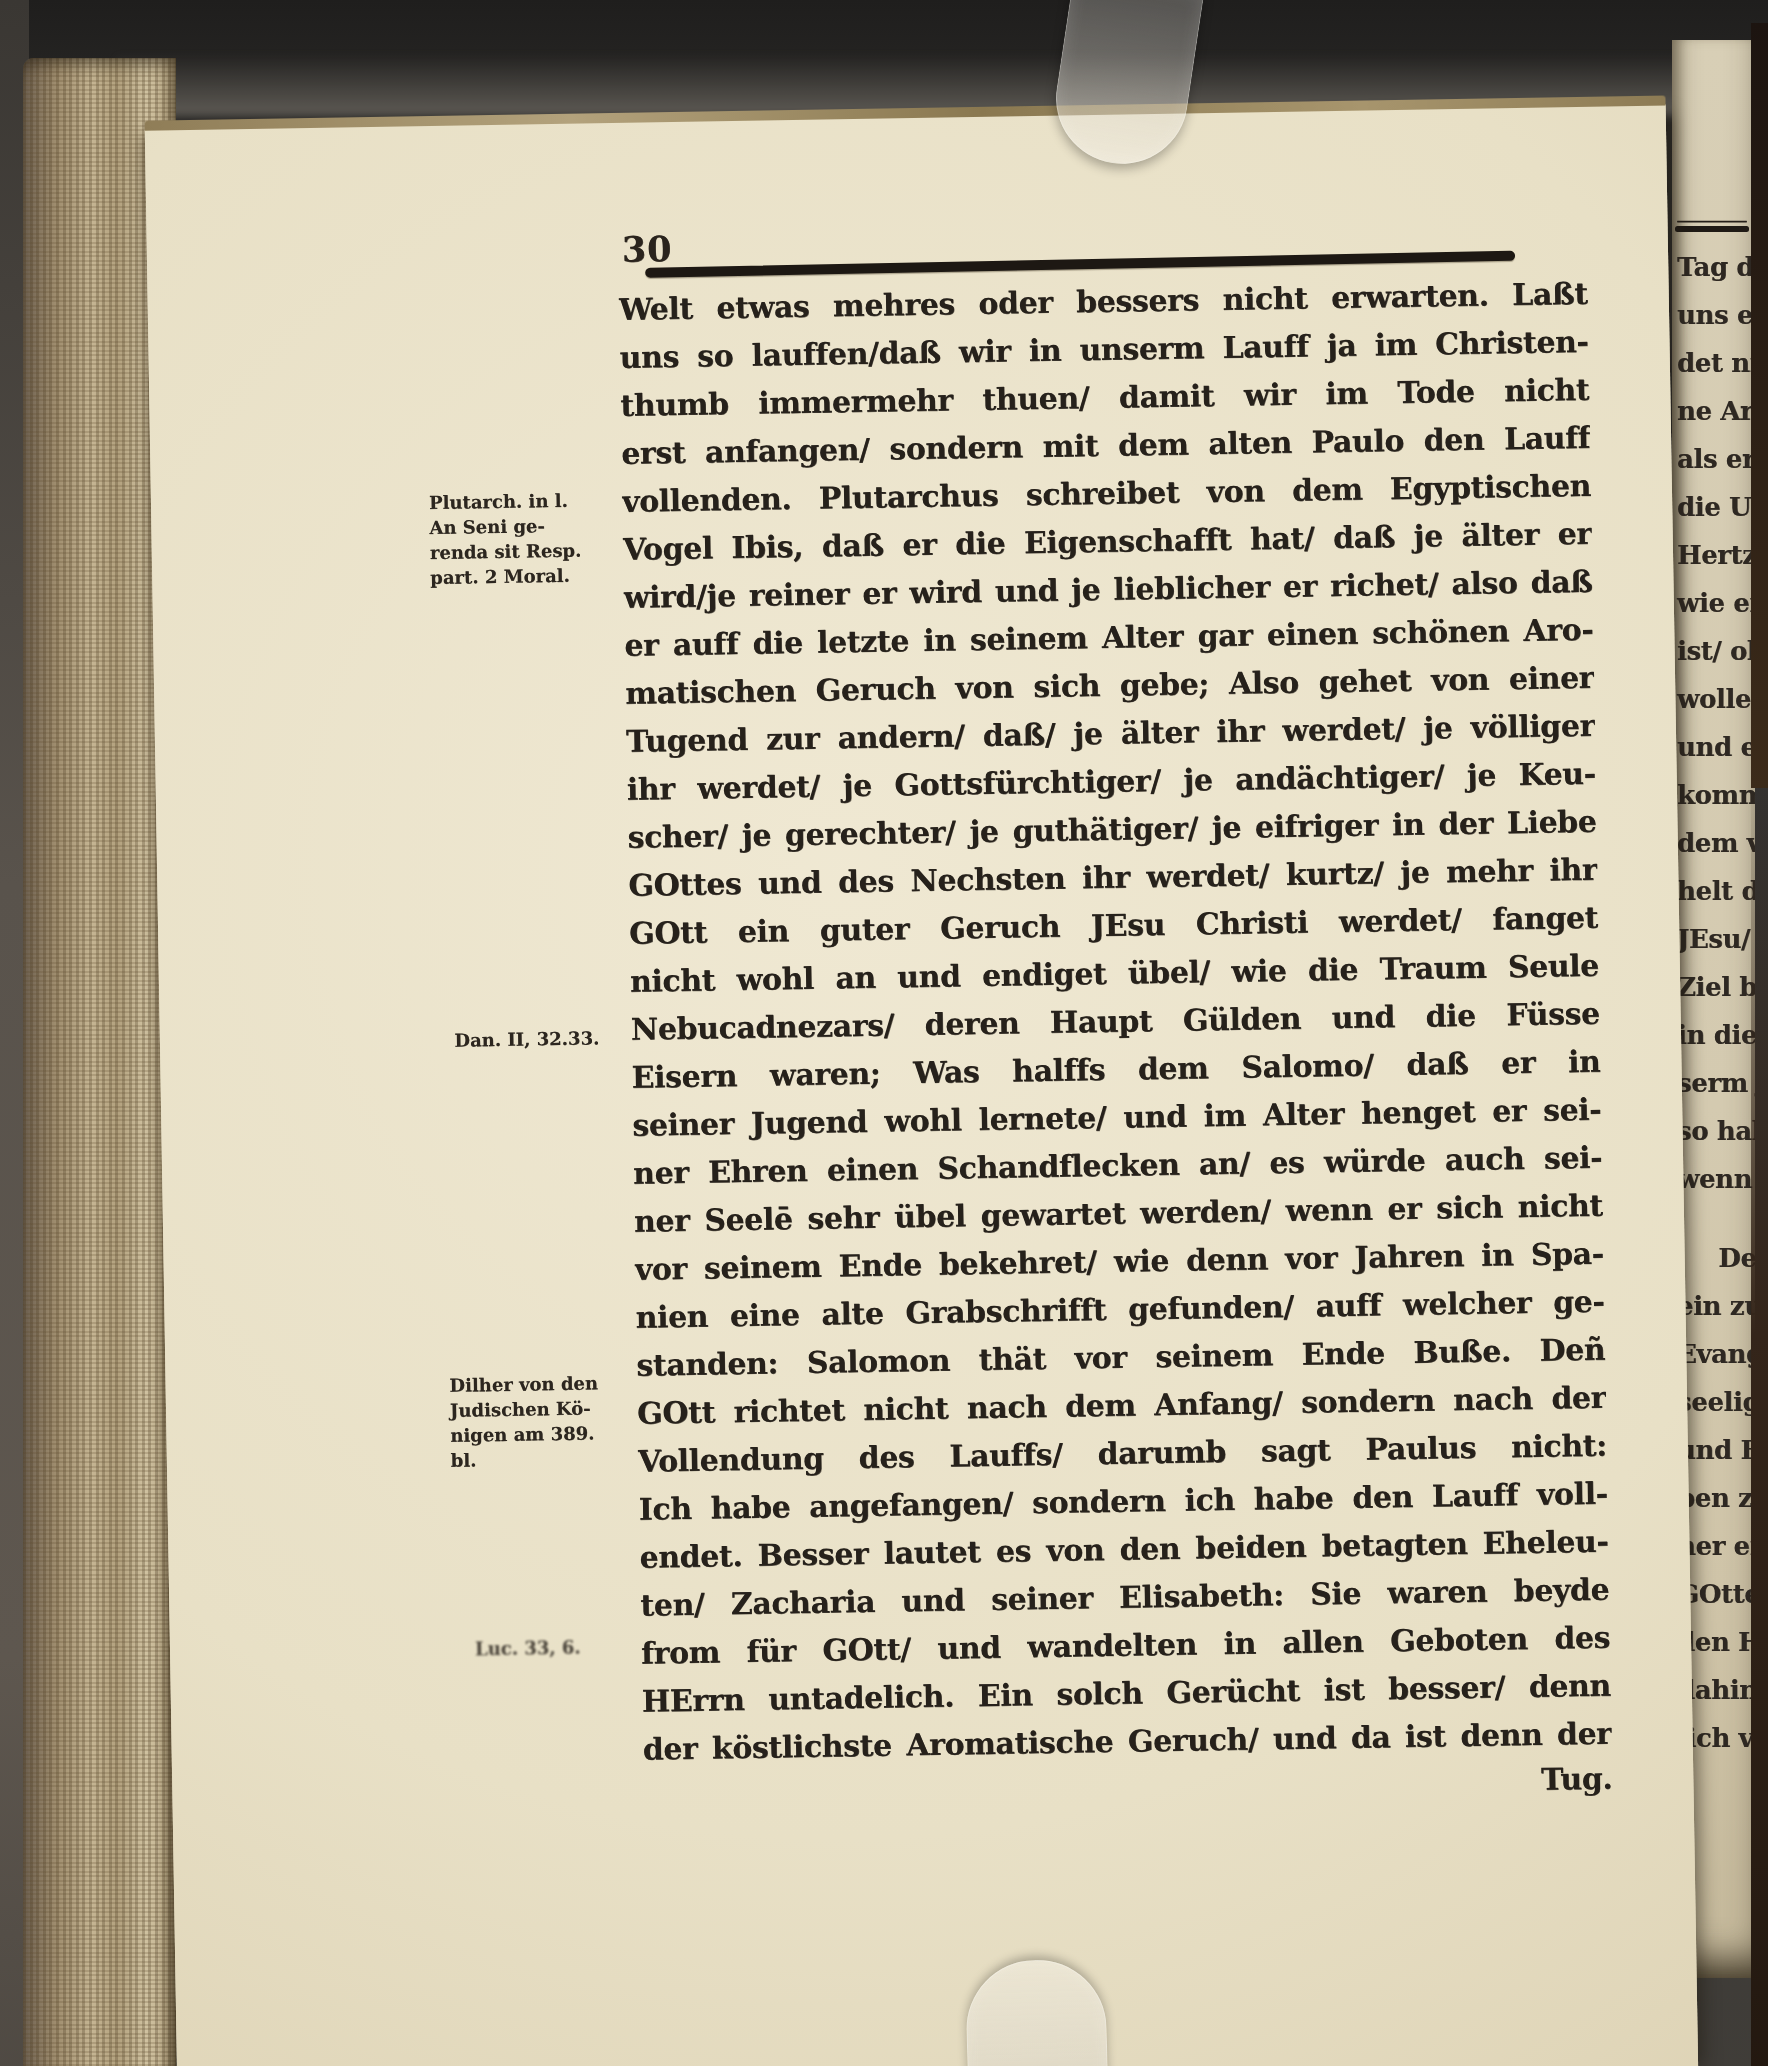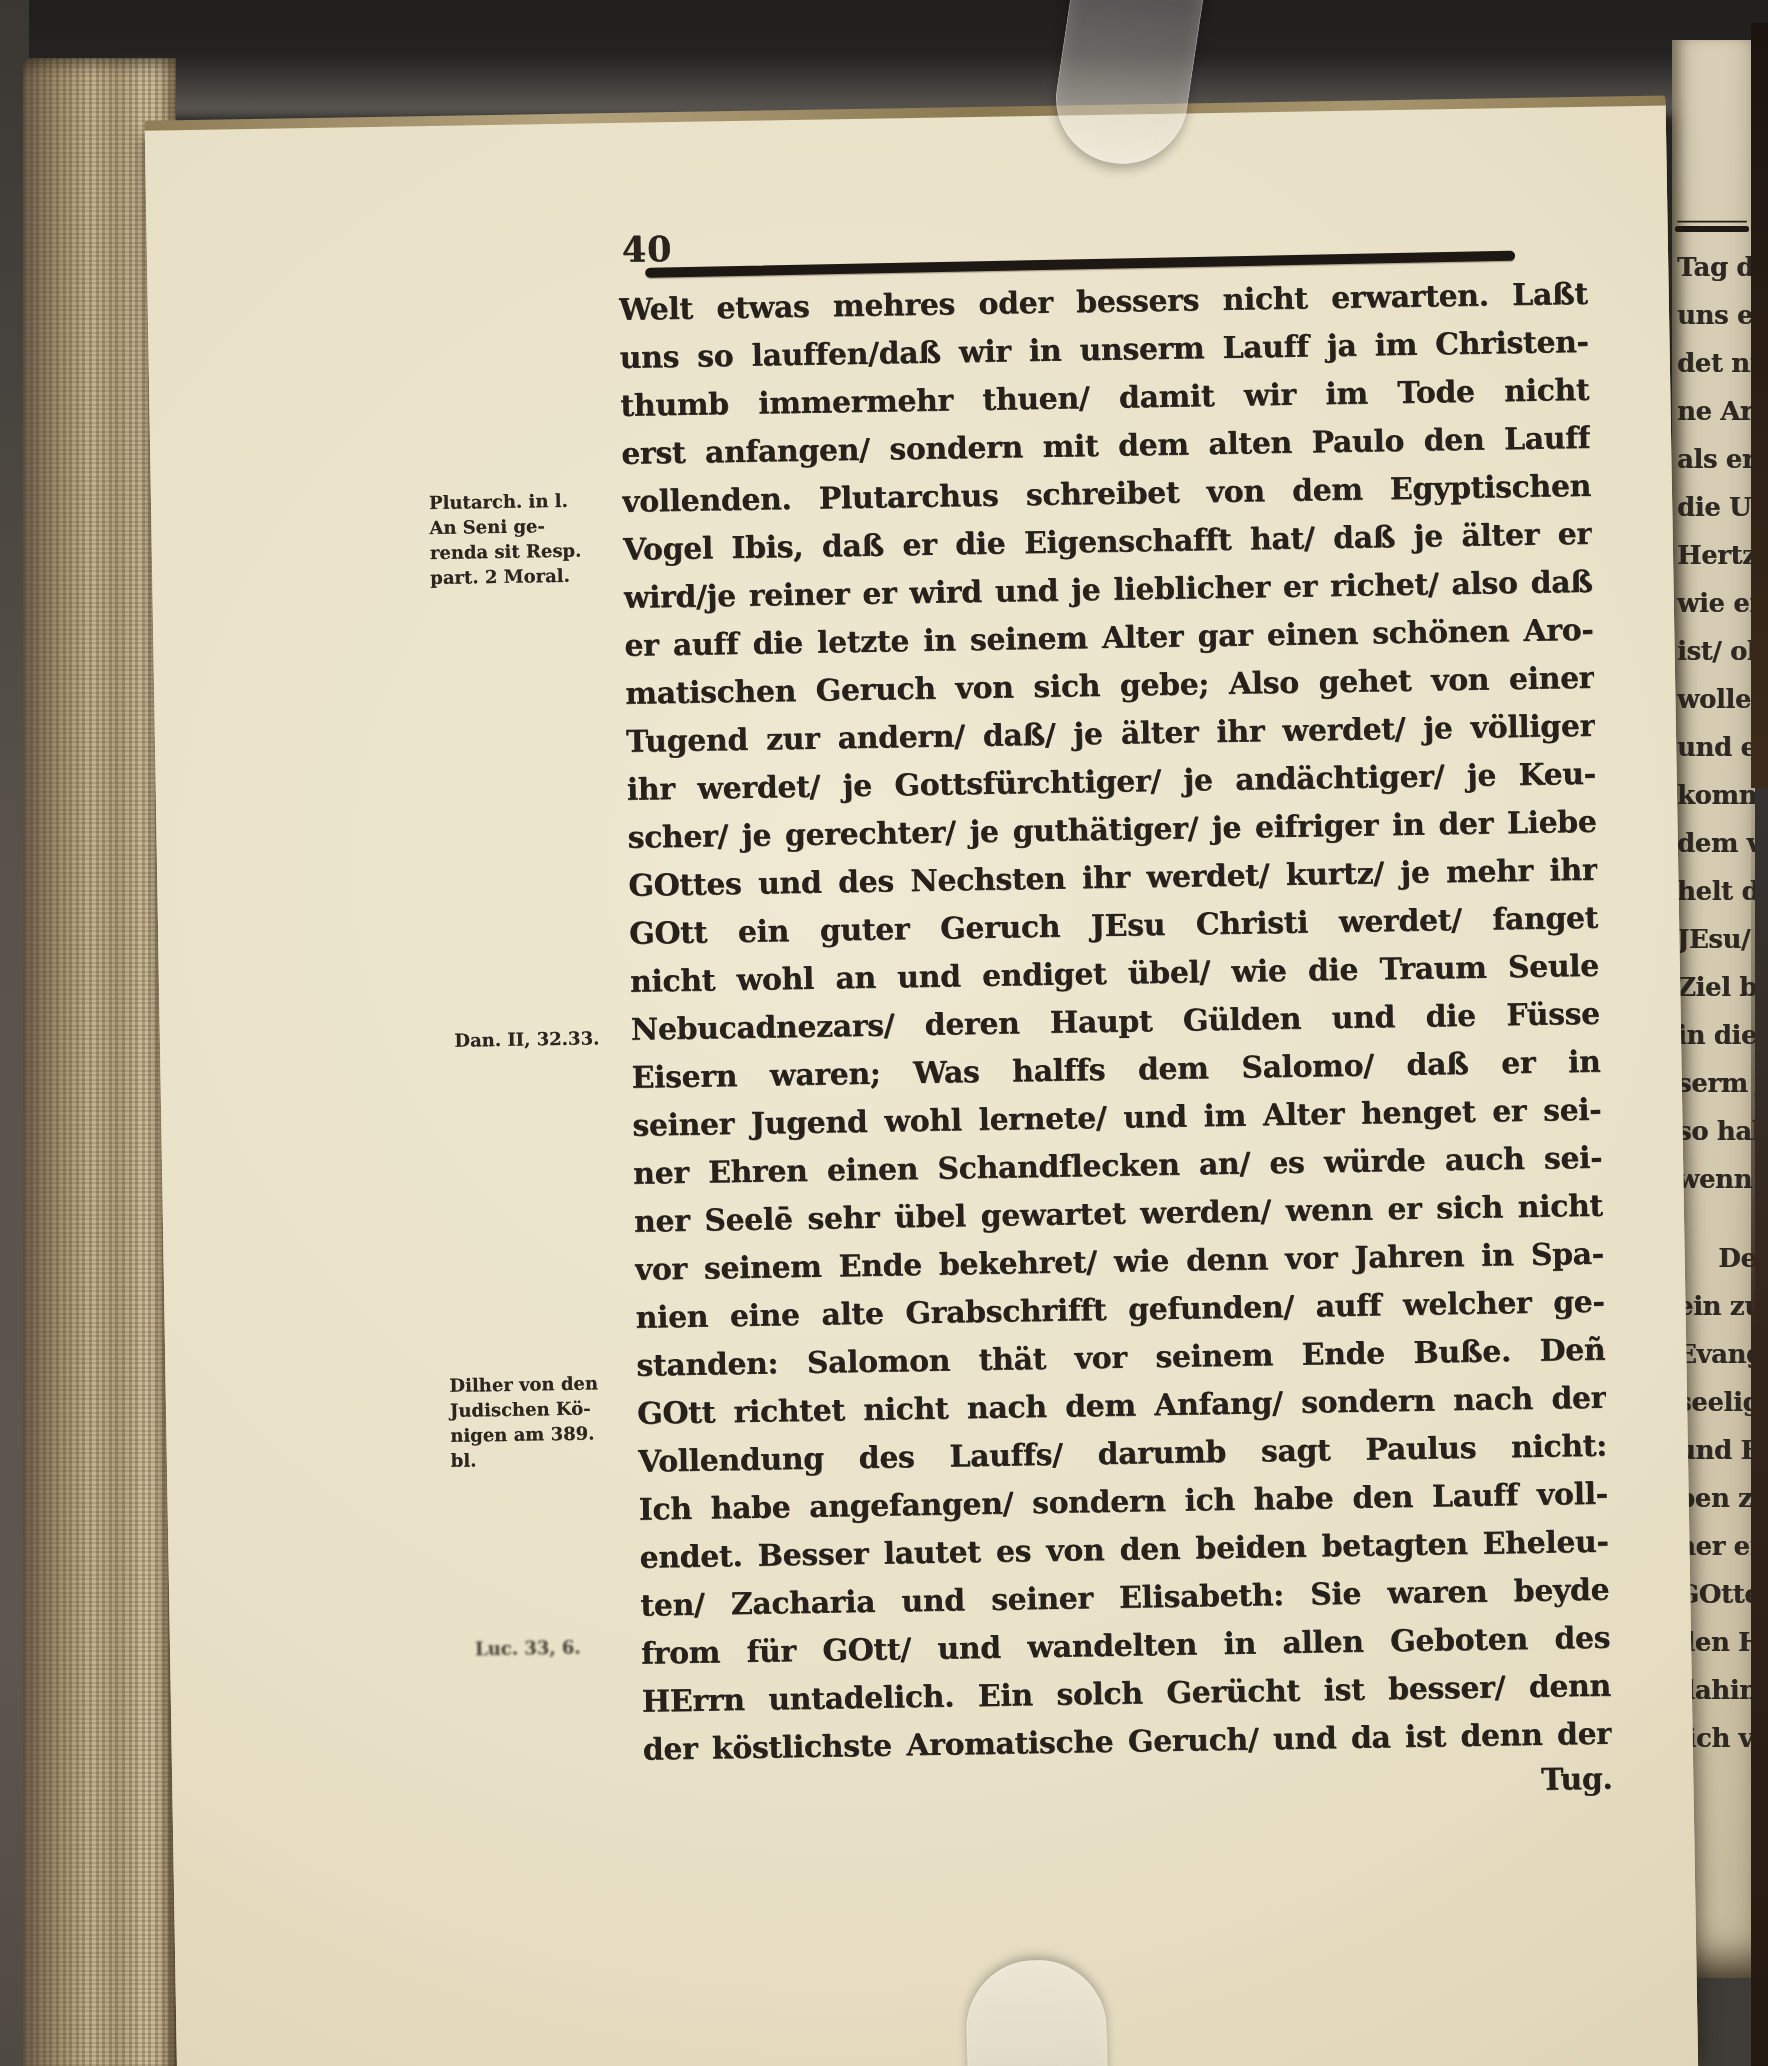--- a/index.html
+++ b/index.html
@@ -121,21 +121,21 @@
         <div class="frag-line">her ein</div>
         <div class="frag-line">GOtte</div>
         <div class="frag-line">den H</div>
         <div class="frag-line">dahin</div>
         <div class="frag-line">lich ve</div>
       </div>
   </div>
   <div class="cover-strip"></div>
 
   <div class="page">
-    <div class="page-number">40</div>
+    <div class="page-number">30</div>
     <div class="header-rule"></div>
     <div id="body-lines">
         <div class="body-line">Welt etwas mehres oder bessers nicht erwarten. Laßt</div>
         <div class="body-line">uns so lauffen/daß wir in unserm Lauff ja im Christen-</div>
         <div class="body-line">thumb immermehr thuen/ damit wir im Tode nicht</div>
         <div class="body-line">erst anfangen/ sondern mit dem alten Paulo den Lauff</div>
         <div class="body-line">vollenden.  Plutarchus schreibet von dem Egyptischen</div>
         <div class="body-line">Vogel Ibis, daß er die Eigenschafft hat/ daß je älter er</div>
         <div class="body-line">wird/je reiner er wird und je lieblicher er richet/ also daß</div>
         <div class="body-line">er auff die letzte in seinem Alter gar einen schönen Aro-</div>

